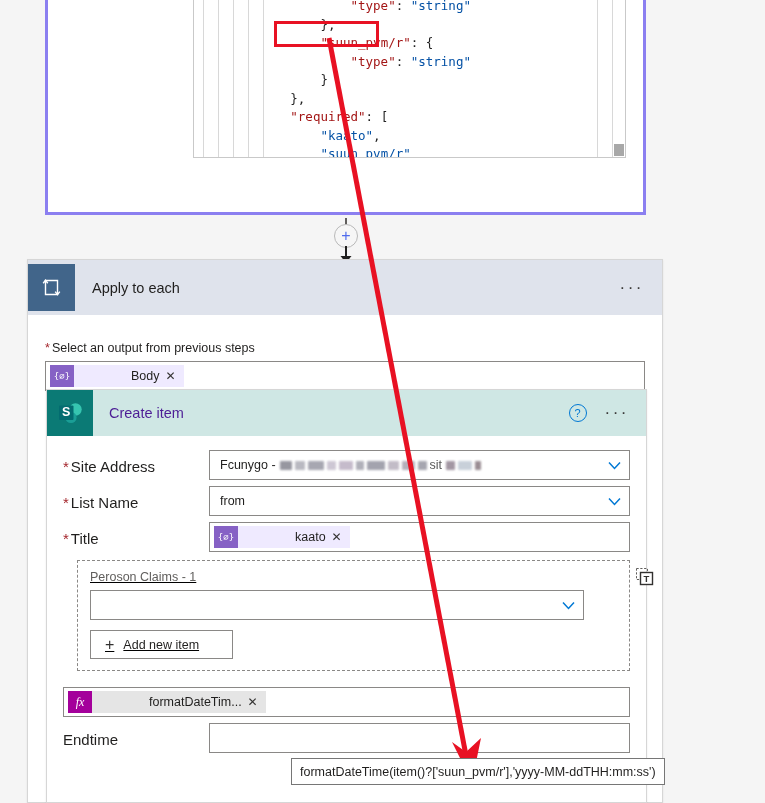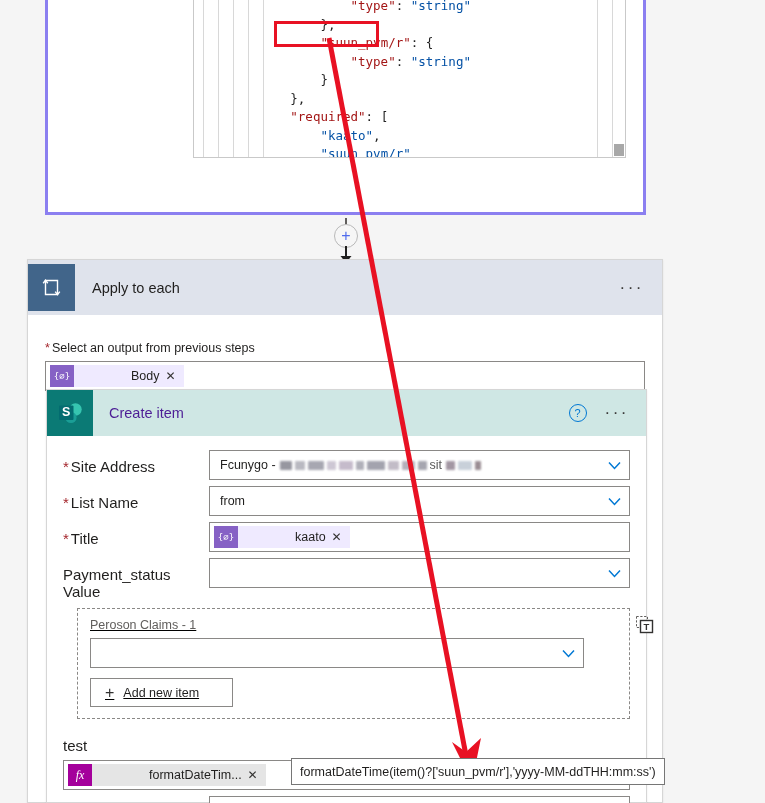--- a/index.html
+++ b/index.html
@@ -457,33 +457,20 @@
           <div class="token-box">
             <span class="token">
               <span class="token-badge">{∅}</span>
               <span class="token-text">kaato</span>
               <span class="token-x">✕</span>
             </span>
           </div>
         </div>
       </div>
 
-      <div class="frow">
-        <div class="flabel">
-          <span>Payment_status Value</span>
-        </div>
-        <div class="fctl">
-          <div class="input-box">
-            <span></span>
-          </div>
-          <svg class="chev" viewBox="0 0 13 13">
-            <path d="M1 3.5 L6.5 9.5 L12 3.5" stroke="#0078d4" stroke-width="1.5" fill="none"></path>
-          </svg>
-        </div>
-      </div>
 
       <div class="dashed-sec">
         <div class="dashed-label">Peroson Claims - 1</div>
         <div class="dashed-ctl">
           <div class="input-box">
             <span></span>
           </div>
           <svg class="chev" viewBox="0 0 13 13">
             <path d="M1 3.5 L6.5 9.5 L12 3.5" stroke="#0078d4" stroke-width="1.5" fill="none"></path>
           </svg>
@@ -495,23 +482,20 @@
         <div class="copy-icon-btn" style="right:-26px;top:6px;">
           <svg width="20" height="20" viewBox="0 0 20 20">
             <rect x="1.5" y="1.5" width="11" height="11" fill="none" stroke="#605e5c" stroke-width="1" stroke-dasharray="2.2 1.6"></rect>
             <rect x="5.5" y="5.5" width="12" height="12" fill="#ffffff" stroke="#323130" stroke-width="1.4"></rect>
             <text x="11.5" y="14.8" font-family="Liberation Sans, sans-serif" font-size="9.5" font-weight="bold" fill="#323130" text-anchor="middle">T</text>
           </svg>
         </div>
       </div>
 
       <div class="frow">
-        <div class="flabel">
-          <span>test</span>
-        </div>
       </div>
 
       <div class="frow">
         <div class="fctl">
           <div class="token-box">
             <span class="token" style="background:#e5e5e5;">
               <span class="token-badge fx">fx</span>
               <span class="token-text">formatDateTim...</span>
               <span class="token-x">✕</span>
             </span>

